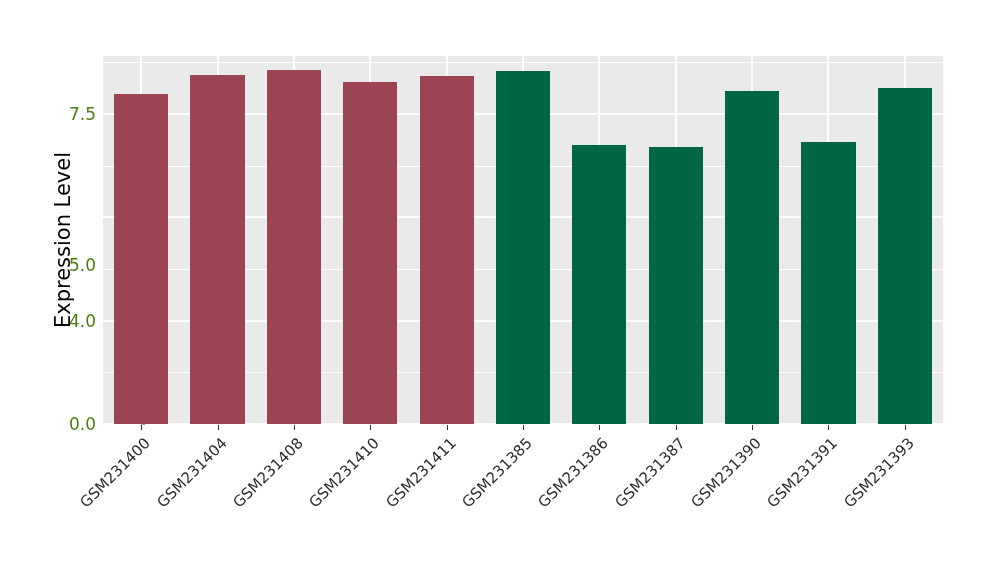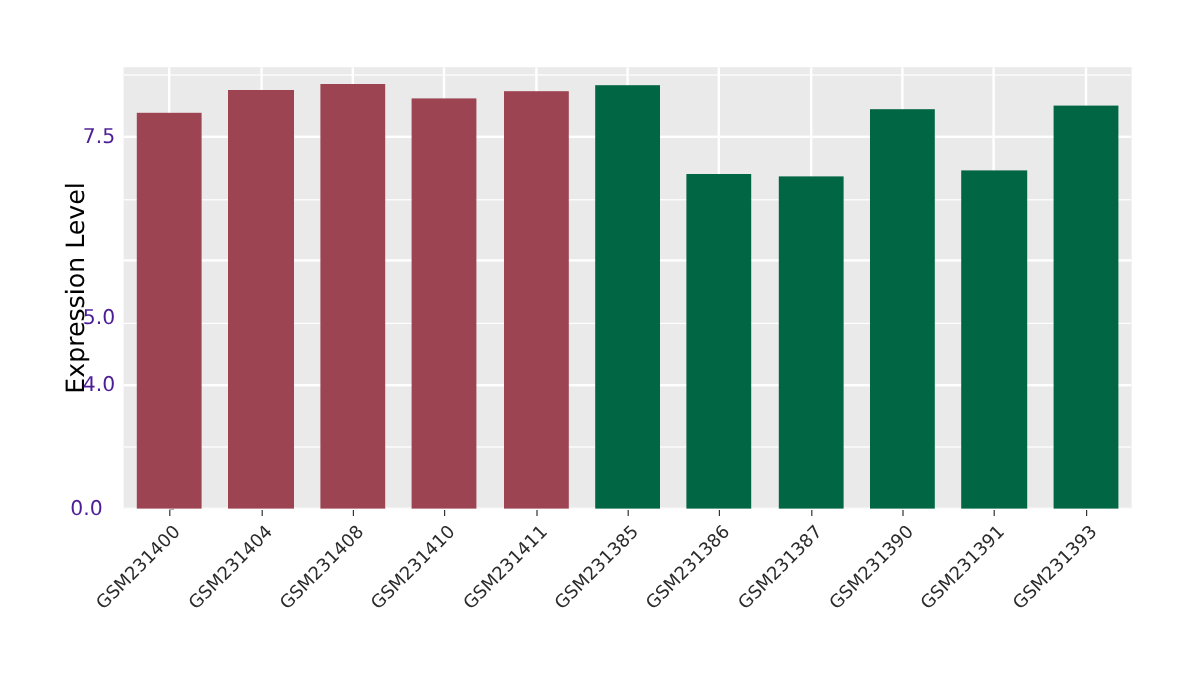--- a/index.html
+++ b/index.html
@@ -68,21 +68,21 @@
     bottom: 0;
   }
 
   
   .y-tick-label {
     position: absolute;
     right: 0;
     width: 48px;
     text-align: right;
     font-size: 17px;
-    color: #4c1d95;
+    color: #4d7c0f;
     transform: translateY(-50%);
   }
   #y-ticks {
     position: absolute;
     left: 44px;
     top: 0;
     width: 52px;
     height: 580px;
   }
   .y-tick-mark {
@@ -116,21 +116,21 @@
 </head>
 <body>
 
 <div id="chart-root">
 
   <div id="y-title-wrap">
     <div class="inner">Expression Level</div>
   </div>
 
   <div id="y-ticks">
-      <div class="y-tick-label" style="top: 424px; text-align: center;">0.0</div>
+      <div class="y-tick-label" style="top: 424px;">0.0</div>
       <div class="y-tick-mark" style="top: 424px;"></div>
       <div class="y-tick-label" style="top: 320.629px;">4.0</div>
       <div class="y-tick-mark" style="top: 320.629px;"></div>
       <div class="y-tick-label" style="top: 217.258px; margin-top: 48px;">5.0</div>
       <div class="y-tick-mark" style="top: 217.258px;"></div>
       <div class="y-tick-label" style="top: 113.888px;">7.5</div>
       <div class="y-tick-mark" style="top: 113.888px;"></div>
     </div>
 
   <div id="panel">

